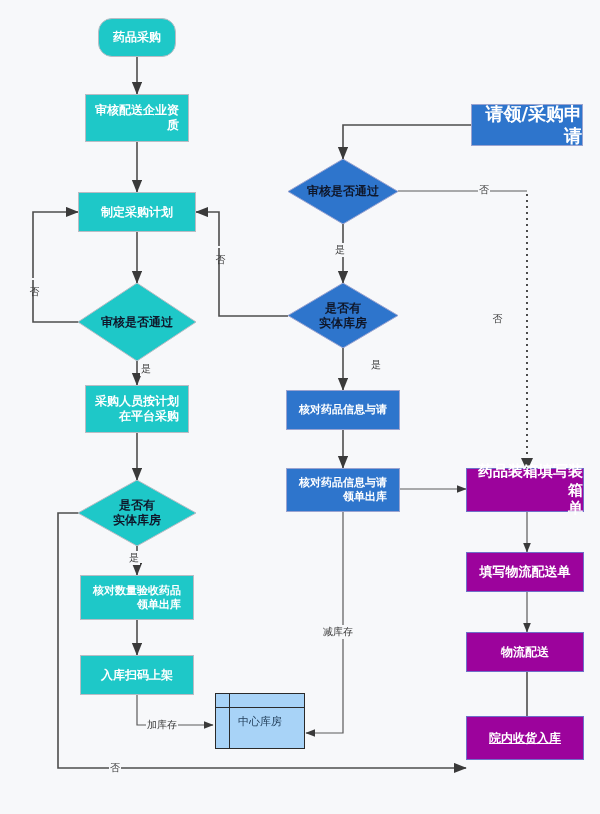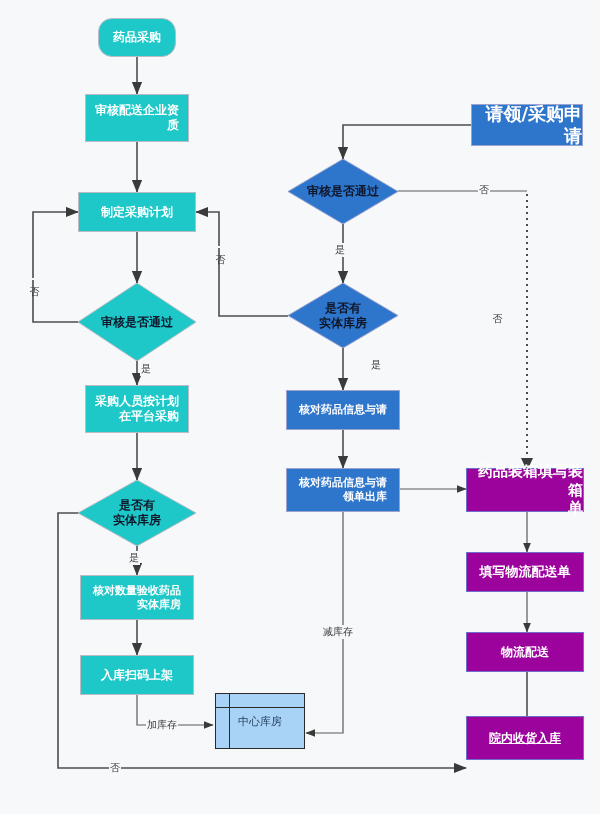--- a/index.html
+++ b/index.html
@@ -225,21 +225,21 @@
   <div class="diamond" style="left:78px; top:480px; width:118px; height:66px;">
     <svg class="dshape" viewBox="0 0 118 66" xmlns="http://www.w3.org/2000/svg">
       <polygon points="59,0 118,33 59,66 0,33" fill="#1ec8c8" stroke="#b9bcc4" stroke-width="1"></polygon>
     </svg>
     <div class="dlabel">是否有
 实体库房</div>
   </div>
 
   <div class="node n-teal" style="left:80px; top:575px; width:114px; height:45px; font-size:11px;">
     <span>核对数量验收药品
-实体库房</span>
+领单出库</span>
   </div>
 
   <div class="node n-teal" style="left:80px; top:655px; width:114px; height:40px;">
     <span>入库扫码上架</span>
   </div>
 
   <div class="db" style="left:215px; top:693px; width:90px; height:56px;">
     <div class="band-top"></div>
     <div class="band-left"></div>
     <div class="db-label">中心库房</div>

